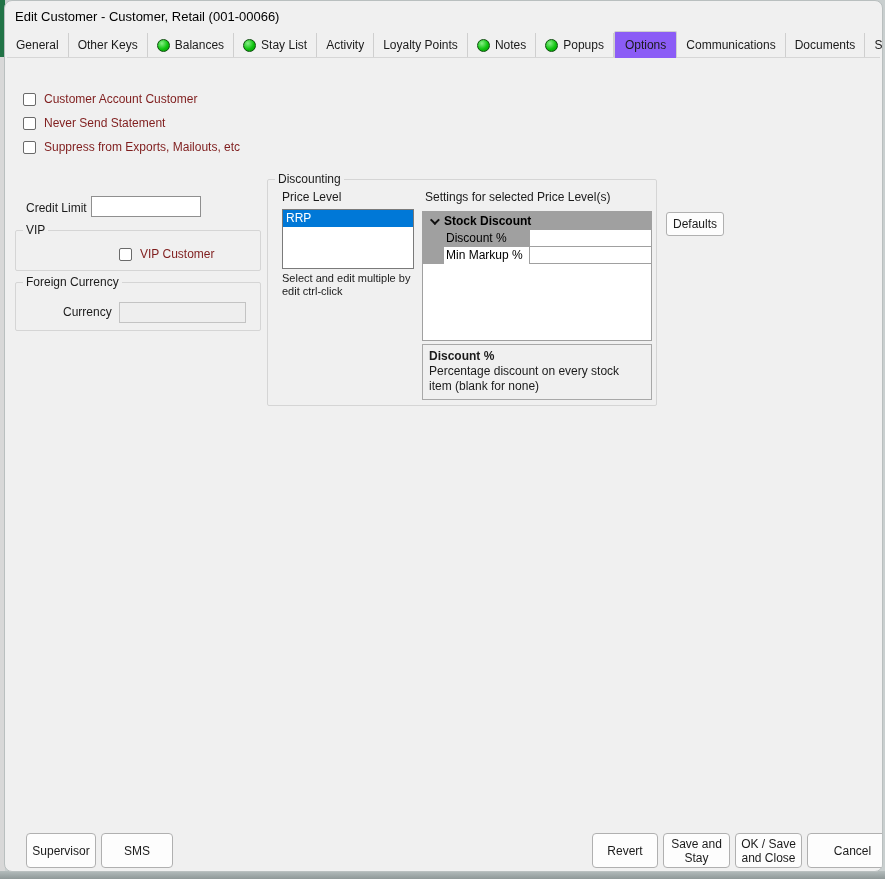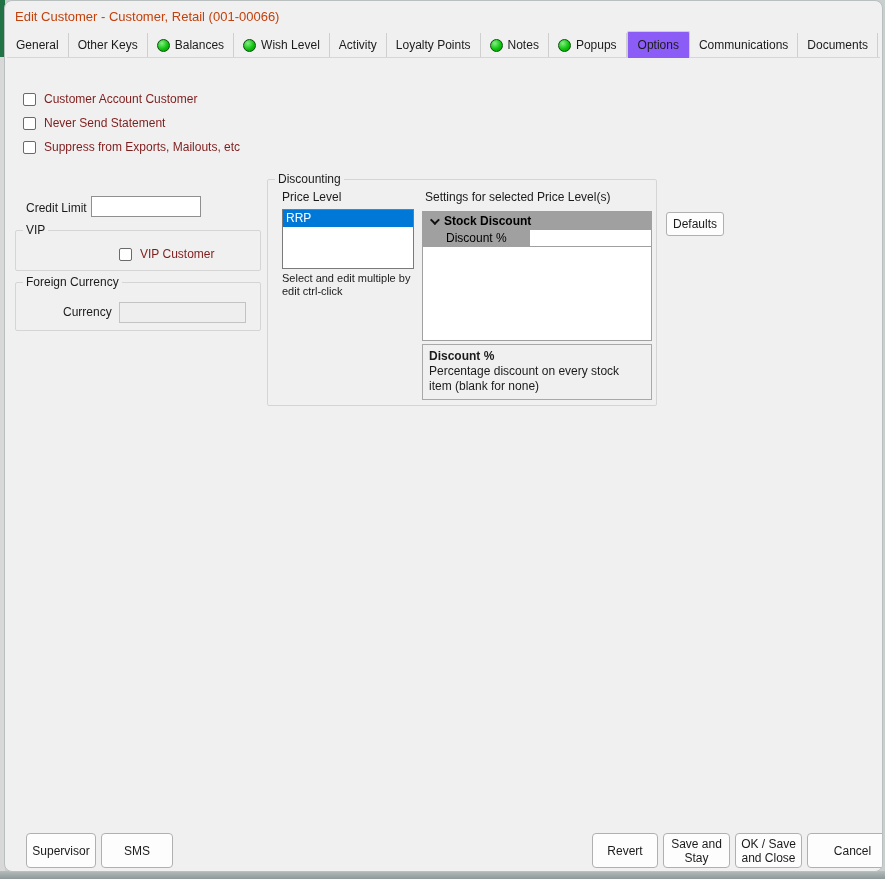--- a/index.html
+++ b/index.html
@@ -15,21 +15,21 @@
   .bottom-shadow { position:absolute; left:0; bottom:0; width:885px; height:8px;
                    background:linear-gradient(#b4bcbc,#8f9898); }
 
   .dialog {
     position:absolute; left:4px; top:0; width:879px; height:872px;
     background:#f0f0f0; border:1px solid #b9bfbf; border-radius:8px;
     overflow:hidden;
   }
 
   .titlebar { position:absolute; left:0; top:0; width:100%; height:30px; }
-  .title-text { position:absolute; left:10px; top:8px; font-size:13px; color:#c2410c; }
+  .title-text { position:absolute; left:10px; top:8px; font-size:13px; color:#000000; }
 
   
   .tabstrip {
     position:absolute; left:2px; top:30px; right:2px; height:27px;
     display:flex; align-items:flex-end;
     border-bottom:1px solid #d6d6d6;
   }
   .tab {
     height:24px; display:flex; align-items:center; gap:5px;
     padding:0 9px; font-size:12px; color:#1b1b1b; cursor:default;
@@ -135,21 +135,21 @@
     </div>
     <div class="tab">
       <span>Other Keys</span>
     </div>
     <div class="tab">
       <span class="dot"></span>
       <span>Balances</span>
     </div>
     <div class="tab">
       <span class="dot"></span>
-      <span>Wish Level</span>
+      <span>Stay List</span>
     </div>
     <div class="tab">
       <span>Activity</span>
     </div>
     <div class="tab">
       <span>Loyalty Points</span>
     </div>
     <div class="tab">
       <span class="dot"></span>
       <span>Notes</span>
@@ -219,20 +219,25 @@
       <span class="pg-strip">
           <span class="chev"></span>
         </span>
       <span class="pg-cat-label">Stock Discount</span>
     </div>
     <div class="pg-row">
       <span class="pg-strip"></span>
       <span class="pg-label">Discount %</span>
       <span class="pg-value"></span>
     </div>
+    <div class="pg-row selected">
+      <span class="pg-strip"></span>
+      <span class="pg-label">Min Markup %</span>
+      <span class="pg-value"></span>
+    </div>
     <div class="pg-rest"></div>
   </div>
 
   <div class="descpanel" style="left:417px; top:343px; width:230px; height:56px;">
     <div class="desc-title">Discount %</div>
     <div>Percentage discount on every stock item (blank for none)</div>
   </div>
 
   <button class="btn small" style="left:661px; top:211px; width:58px; height:24px;">Defaults</button>
 

